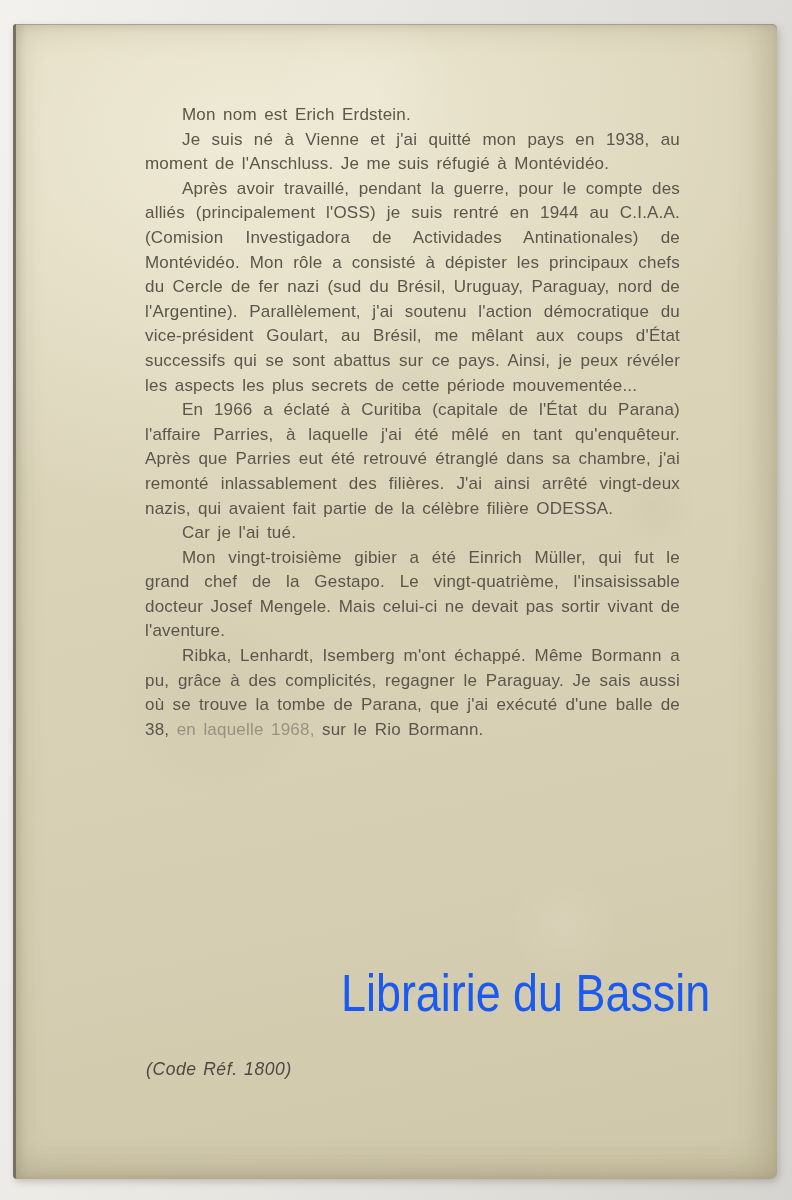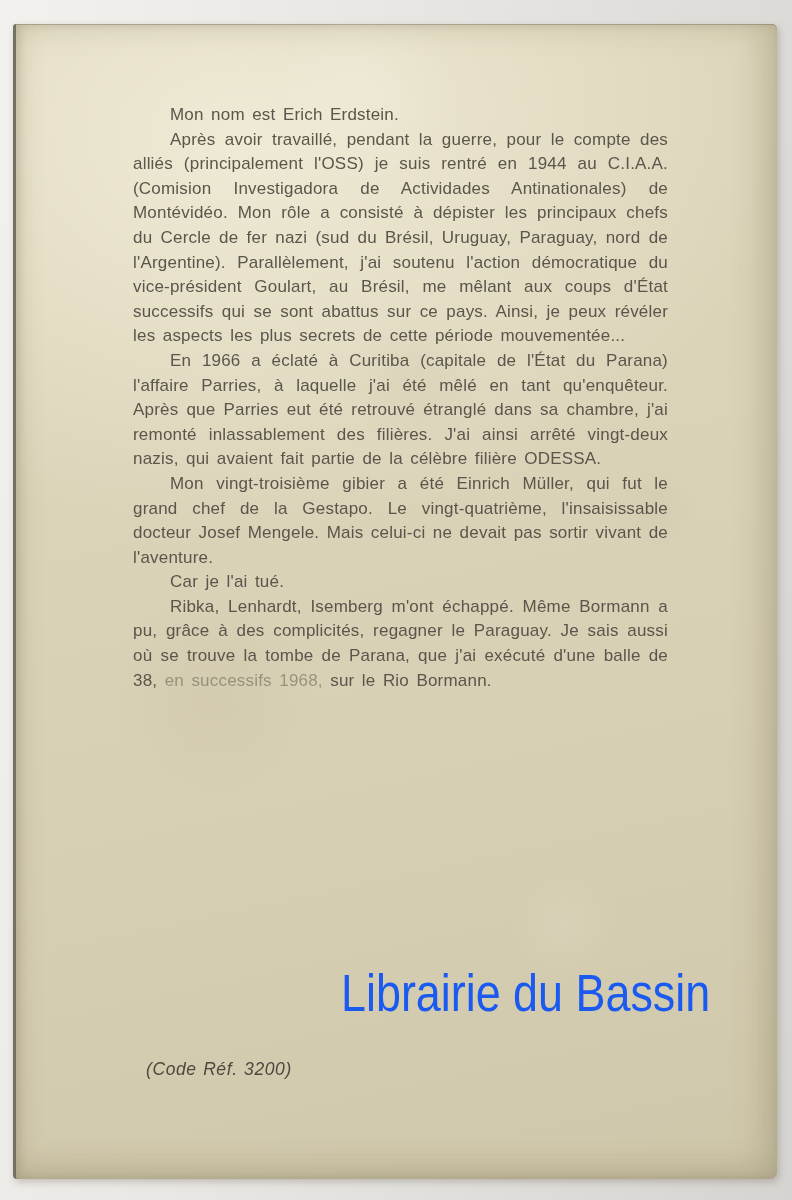--- a/index.html
+++ b/index.html
@@ -30,21 +30,21 @@
     position:absolute; inset:0; pointer-events:none;
     background:
       radial-gradient(circle 100px at 52% 31%, rgba(120,105,75,0.06), transparent 70%),
       radial-gradient(circle 150px at 26% 58%, rgba(120,105,75,0.05), transparent 70%),
       radial-gradient(circle 80px at 72% 78%, rgba(255,255,255,0.09), transparent 70%),
       radial-gradient(circle 130px at 46% 6%, rgba(255,255,242,0.16), transparent 70%),
       radial-gradient(circle 60px at 84% 42%, rgba(120,105,75,0.05), transparent 70%);
   }
   .blurb {
     position:absolute;
-    left:117px; top:79px;
+    left:129px; top:79px;
     width:535px;
     color:#5b554b;
     font-size:17px;
     line-height:24.6px;
     letter-spacing:0.2px;
     word-spacing:2.5px;
     text-align:justify;
   }
   .blurb p { text-indent:37px; }
   .faded { opacity:0.5; }
@@ -70,23 +70,24 @@
   }
 </style>
 </head>
 <body>
 
 <div class="book">
   <div class="texture"></div>
 
   <div class="blurb">
     <p>Mon nom est Erich Erdstein.</p>
+    <p>Je suis né à Vienne et j'ai quitté mon pays en 1938, au moment de l'Anschluss. Je me suis réfugié à Montévidéo.</p>
     <p>Après avoir travaillé, pendant la guerre, pour le compte des alliés (principalement l'OSS) je suis rentré en 1944 au C.I.A.A. (Comision Investigadora de Actividades Antinationales) de Montévidéo. Mon rôle a consisté à dépister les principaux chefs du Cercle de fer nazi (sud du Brésil, Uruguay, Paraguay, nord de l'Argentine). Parallèlement, j'ai soutenu l'action démocratique du vice-président Goulart, au Brésil, me mêlant aux coups d'État successifs qui se sont abattus sur ce pays. Ainsi, je peux révéler les aspects les plus secrets de cette période mouvementée...</p>
     <p>En 1966 a éclaté à Curitiba (capitale de l'État du Parana) l'affaire Parries, à laquelle j'ai été mêlé en tant qu'enquêteur. Après que Parries eut été retrouvé étranglé dans sa chambre, j'ai remonté inlassablement des filières. J'ai ainsi arrêté vingt-deux nazis, qui avaient fait partie de la célèbre filière ODESSA.</p>
+    <p>Car je l'ai tué.</p>
     <p>Mon vingt-troisième gibier a été Einrich Müller, qui fut le grand chef de la Gestapo. Le vingt-quatrième, l'insaisissable docteur Josef Mengele. Mais celui-ci ne devait pas sortir vivant de l'aventure.</p>
-    <p>Car je l'ai tué.</p>
-    <p><span>Ribka, Lenhardt, Isemberg m'ont échappé. Même Bormann a pu, grâce à des complicités, regagner le Paraguay. Je sais aussi où se trouve la tombe de Parana, que j'ai exécuté d'une balle de 38, </span><span class="faded">en successifs 1968,</span><span> sur le Rio Bormann.</span></p>
+    <p><span>Ribka, Lenhardt, Isemberg m'ont échappé. Même Bormann a pu, grâce à des complicités, regagner le Paraguay. Je sais aussi où se trouve la tombe de Parana, que j'ai exécuté d'une balle de 38, </span><span class="faded">en laquelle 1968,</span><span> sur le Rio Bormann.</span></p>
   </div>
 
-  <div class="code-ref">(Code Réf. 3200)</div>
+  <div class="code-ref">(Code Réf. 1800)</div>
 </div>
 
 <div class="watermark">Librairie du Bassin</div>
 
 </body></html>

